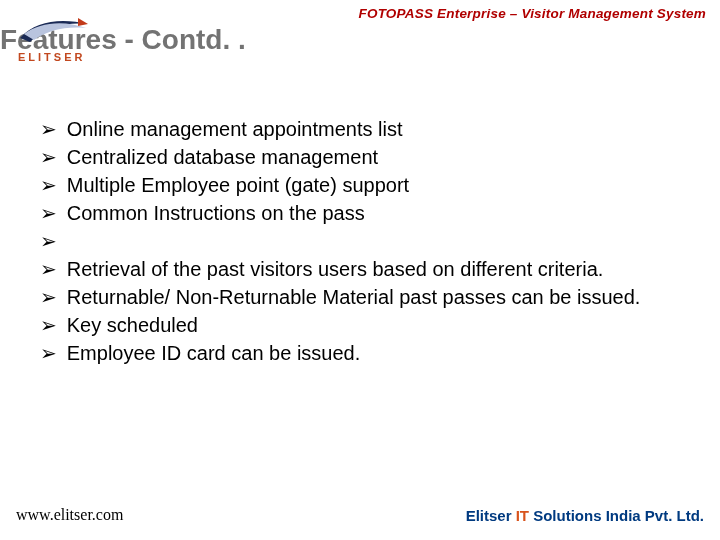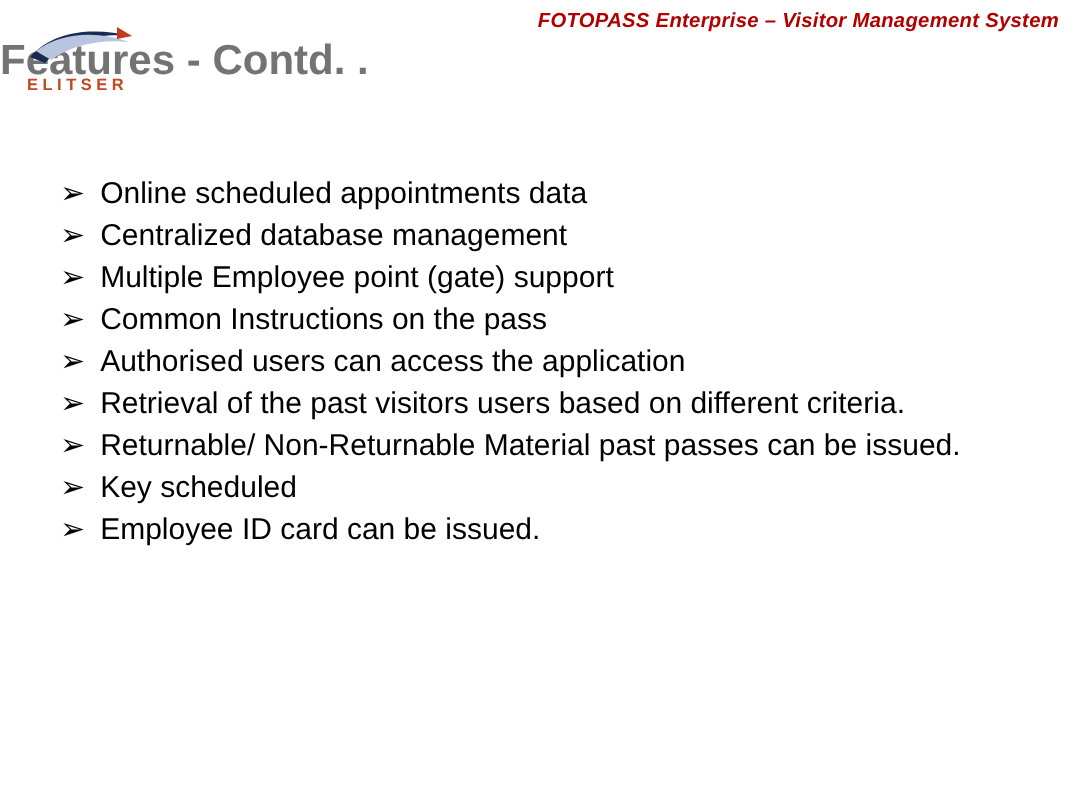--- a/index.html
+++ b/index.html
@@ -32,50 +32,55 @@
         <path d="M6 20 C 22 8, 46 6, 68 14 C 48 12, 30 16, 16 26 Z" fill="#b9c4de"></path>
         <path d="M60 4 L70 10 L60 12 Z" fill="#c23a1a"></path>
       </svg>
     </div>
     <div class="logo-text">ELITSER</div>
   </div>
 
   <div class="content">
     <div class="item">
         <span class="bullet">➢</span>
-        <span>Online scheduled appointments data</span>
+        <span>Online management appointments list</span>
       </div>
     <div class="item">
         <span class="bullet">➢</span>
         <span>Centralized database management</span>
       </div>
     <div class="item">
         <span class="bullet">➢</span>
         <span>Multiple Employee point (gate) support</span>
       </div>
     <div class="item">
         <span class="bullet">➢</span>
         <span>Common Instructions on the pass</span>
       </div>
     <div class="item">
         <span class="bullet">➢</span>
-        <span>Authorised users can access the application</span>
       </div>
     <div class="item">
         <span class="bullet">➢</span>
         <span>Retrieval of the past visitors users based on different criteria.</span>
       </div>
     <div class="item">
         <span class="bullet">➢</span>
         <span>Returnable/ Non-Returnable Material past passes can be issued.</span>
       </div>
     <div class="item">
         <span class="bullet">➢</span>
         <span>Key scheduled</span>
       </div>
     <div class="item">
         <span class="bullet">➢</span>
         <span>Employee ID card can be issued.</span>
       </div>
   </div>
 
+  <div class="footer">
+    <div class="footer-left">www.elitser.com</div>
+    <div class="footer-right">
+      <span>Elitser </span><span class="it">IT</span><span> Solutions India Pvt. Ltd.</span>
+    </div>
+  </div>
 
 </div>
 
 </body></html>

